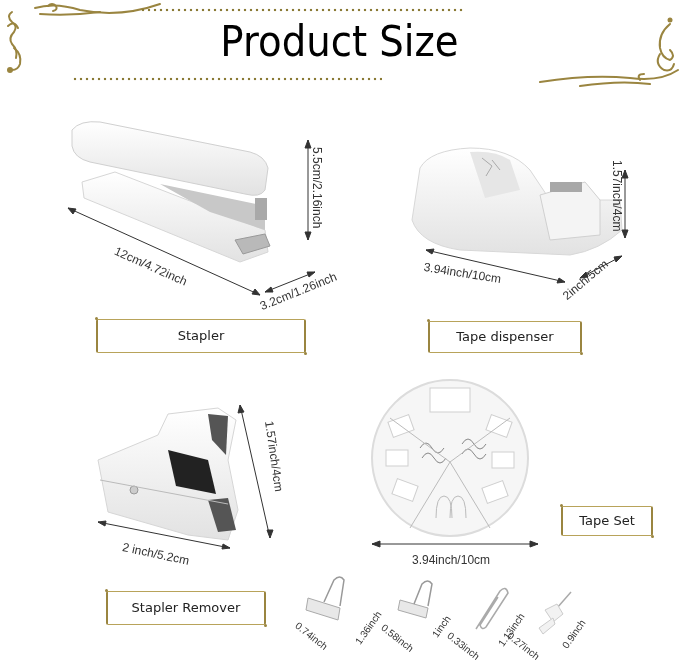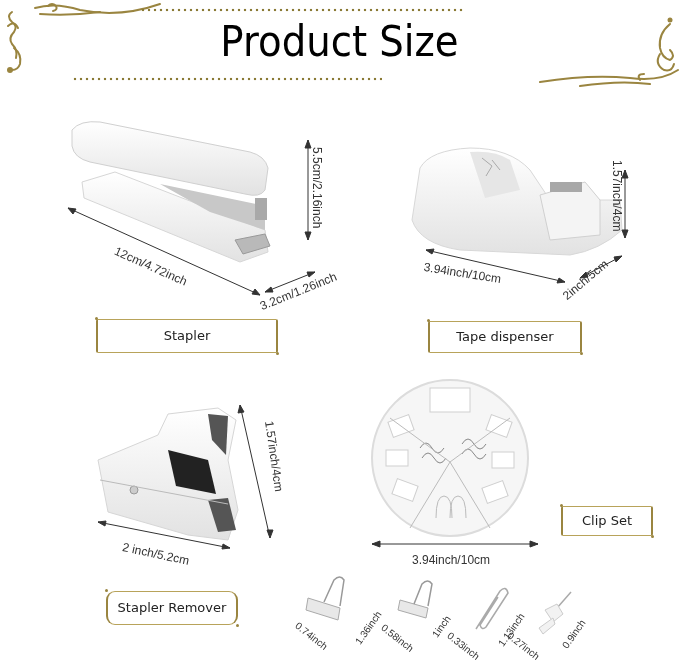--- a/index.html
+++ b/index.html
@@ -79,21 +79,21 @@
     <polygon points="248,100 245,92 251,92"></polygon>
     <line x1="205" y1="152" x2="255" y2="132"></line>
     <polygon points="205,152 211,147 213,152"></polygon>
     <polygon points="255,132 249,137 247,132"></polygon>
   </g>
 </svg>
 <div class="abs dim" style="left:118px;top:244px;transform:rotate(24deg);font-size:12px;">12cm/4.72inch</div>
 <div class="abs dim" style="left:324px;top:147px;transform:rotate(90deg);font-size:12px;">5.5cm/2.16inch</div>
 <div class="abs dim" style="left:258px;top:300px;transform:rotate(-22deg);font-size:12px;">3.2cm/1.26inch</div>
 
-<div class="abs label-box" style="left:96px;top:319px;width:182px;height:34px;">
+<div class="abs label-box" style="left:96px;top:319px;width:210px;height:34px;">
   <span>Stapler</span>
 </div>
 
 <svg class="abs" style="left:400px;top:140px" width="200" height="120">
   <path d="M20 28 Q30 10 70 8 Q110 8 130 30 L150 60 L220 60 L222 90 Q200 110 170 115 L60 110 Q20 104 12 80 Z" fill="url(#wg)" stroke="#d8d8d8"></path>
   <path d="M70 12 Q95 10 110 20 L120 50 L85 58 Z" fill="#e6e6e6"></path>
   <path d="M82 18 l10 8 l-6 10 M92 20 l8 10" stroke="#aaa" fill="none"></path>
   <path d="M140 55 L185 42 L200 60 L200 95 L150 100 Z" fill="#f4f4f4" stroke="#d0d0d0"></path>
   <rect x="150" y="42" width="32" height="10" fill="#a8a8a8"></rect>
 </svg>
@@ -132,21 +132,21 @@
     <polygon points="8,122 16,121 15,126"></polygon>
     <polygon points="140,148 132,149 133,144"></polygon>
     <line x1="150" y1="5" x2="180" y2="138"></line>
     <polygon points="150,5 148,13 154,12"></polygon>
     <polygon points="180,138 177,130 183,130"></polygon>
   </g>
 </svg>
 <div class="abs dim" style="left:124px;top:540px;transform:rotate(12deg);font-size:12px;">2 inch/5.2cm</div>
 <div class="abs dim" style="left:276px;top:420px;transform:rotate(82deg);font-size:12px;">1.57inch/4cm</div>
 
-<div class="abs label-box" style="left:106px;top:591px;width:132px;height:34px;border-radius:9px;">
+<div class="abs label-box" style="left:106px;top:591px;width:160px;height:34px;">
   <span>Stapler Remover</span>
 </div>
 
 <svg class="abs" style="left:370px;top:378px" width="160" height="160">
   <circle cx="80" cy="80" r="78" fill="#f6f6f6" stroke="#dcdcdc" stroke-width="2"></circle>
   <g stroke="#cfcfcf" fill="#ffffff">
     <rect x="20" y="40" width="22" height="16" transform="rotate(-20 31 48)"></rect>
     <rect x="16" y="72" width="22" height="16"></rect>
     <rect x="24" y="104" width="22" height="16" transform="rotate(20 35 112)"></rect>
     <rect x="118" y="40" width="22" height="16" transform="rotate(20 129 48)"></rect>
@@ -169,21 +169,21 @@
 <svg class="abs" style="left:370px;top:540px" width="170" height="10">
   <g stroke="#333" stroke-width="1" fill="#333">
     <line x1="2" y1="4" x2="168" y2="4"></line>
     <polygon points="2,4 10,1 10,7"></polygon>
     <polygon points="168,4 160,1 160,7"></polygon>
   </g>
 </svg>
 <div class="abs dim" style="left:412px;top:553px;font-size:12px;">3.94inch/10cm</div>
 
 <div class="abs label-box" style="left:561px;top:506px;width:92px;height:30px;">
-  <span>Clip Set</span>
+  <span>Tape Set</span>
 </div>
 
 <svg class="abs" style="left:300px;top:572px" width="60" height="60">
   <path d="M8 26 L40 36 L38 48 L6 38 Z" fill="#e8e8e8" stroke="#aaa"></path>
   <path d="M24 30 L34 8 Q40 2 44 8 L40 34" fill="none" stroke="#999" stroke-width="1.5"></path>
 </svg>
 <svg class="abs" style="left:392px;top:576px" width="50" height="55">
   <path d="M8 24 L36 32 L34 42 L6 34 Z" fill="#e8e8e8" stroke="#aaa"></path>
   <path d="M22 28 L30 8 Q36 2 40 8 L36 30" fill="none" stroke="#999" stroke-width="1.5"></path>
 </svg>

